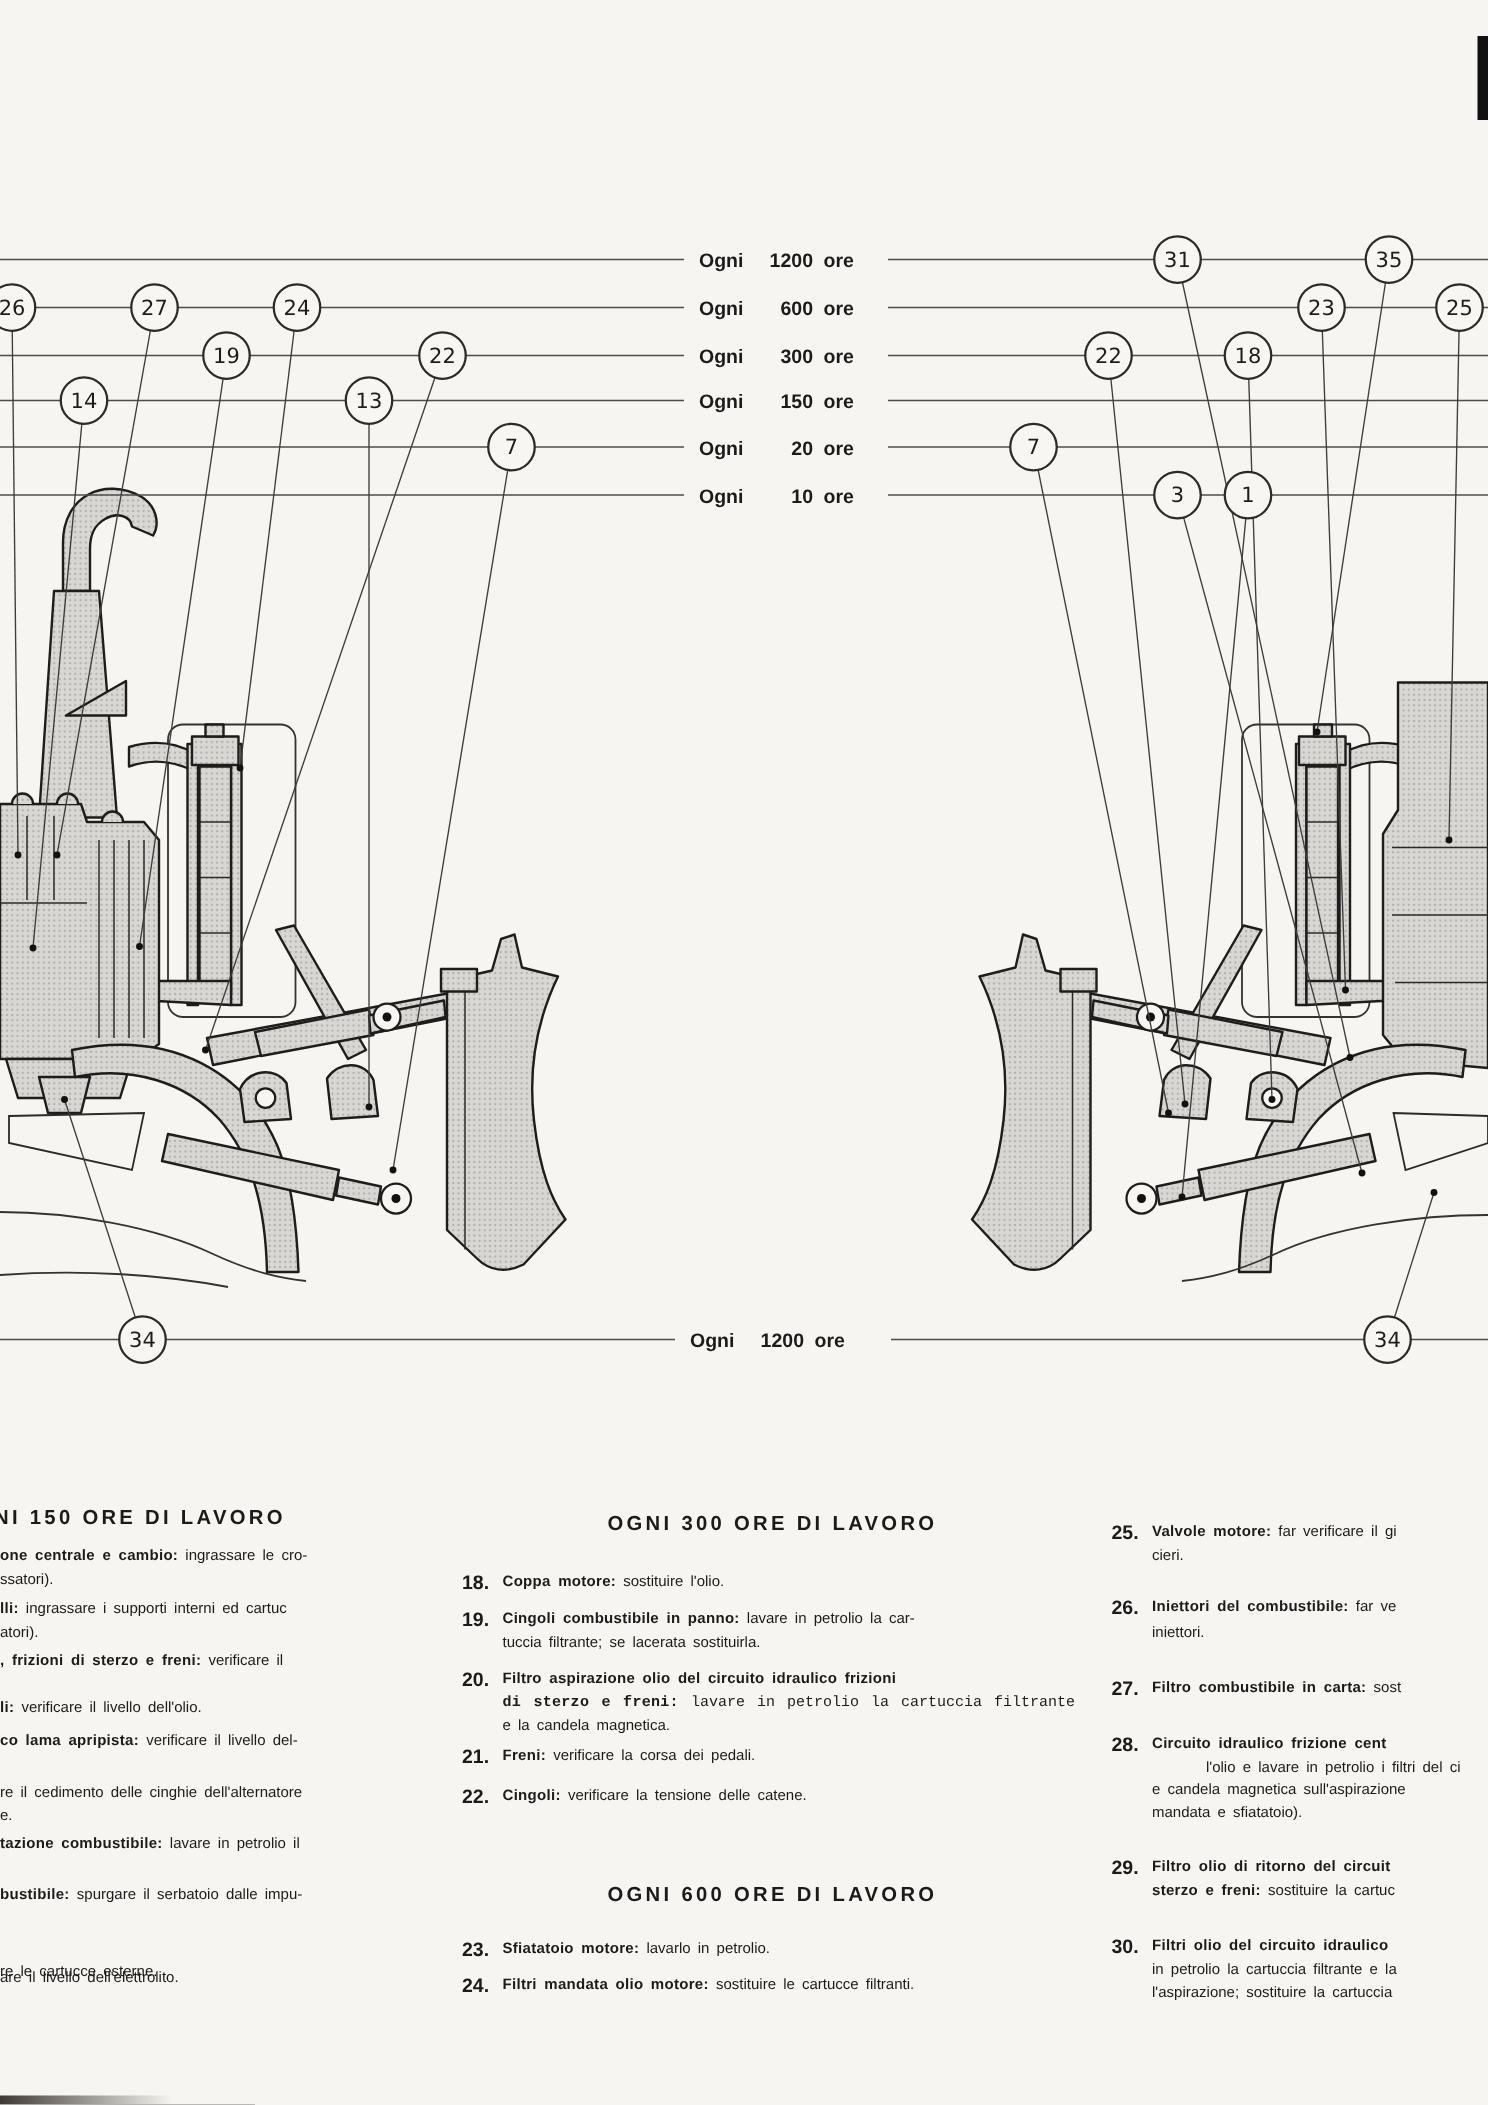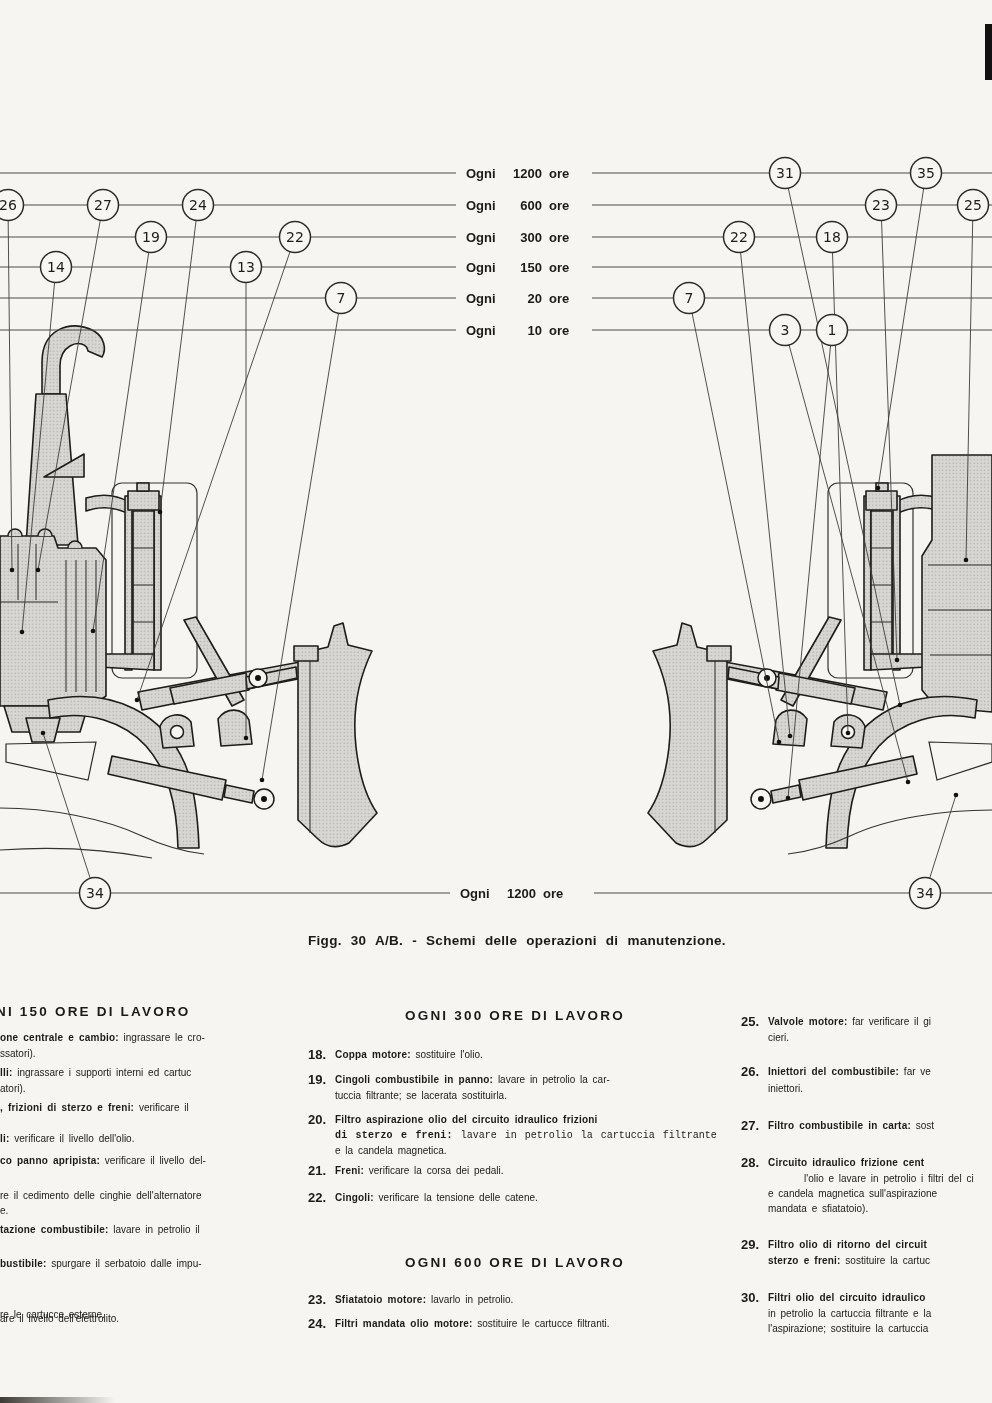--- a/index.html
+++ b/index.html
@@ -289,39 +289,38 @@
           <circle class="callout" cx="832" cy="330" r="15.5"></circle>
           <text class="callout-num" x="832" y="334.7">1</text>
         </g>
         <g>
           <circle class="callout" cx="925" cy="893" r="15.5"></circle>
           <text class="callout-num" x="925" y="897.7">34</text>
         </g>
       </g>
     </svg>
 
-  <div class="caption">Figg. 30 A/B. - Schemi delle operazioni di manutenzione.</div>
 
   <div class="bottom-smudge"></div>
 
 <div class="ivl" style="left: 466px; top: 164px;"><span class="pfx">Ogni</span><span class="hrs">1200</span><span class="sfx">ore</span></div>
     <div class="ivl" style="left: 466px; top: 196px;"><span class="pfx">Ogni</span><span class="hrs">600</span><span class="sfx">ore</span></div>
     <div class="ivl" style="left: 466px; top: 228px;"><span class="pfx">Ogni</span><span class="hrs">300</span><span class="sfx">ore</span></div>
     <div class="ivl" style="left: 466px; top: 258px;"><span class="pfx">Ogni</span><span class="hrs">150</span><span class="sfx">ore</span></div>
     <div class="ivl" style="left: 466px; top: 289px;"><span class="pfx">Ogni</span><span class="hrs">20</span><span class="sfx">ore</span></div>
     <div class="ivl" style="left: 466px; top: 321px;"><span class="pfx">Ogni</span><span class="hrs">10</span><span class="sfx">ore</span></div>
     <div class="ivl" style="left: 460px; top: 884px;"><span class="pfx">Ogni</span><span class="hrs">1200</span><span class="sfx">ore</span></div>
     <div class="colhead" style="left: -4px; top: 1004px;"><b>NI 150 ORE DI LAVORO</b></div>
     <div class="tline" style="left: 0px; top: 1030px;"><b>one centrale e cambio:</b><span> ingrassare le cro-</span></div>
     <div class="tline" style="left: 0px; top: 1046px;"><span>ssatori).</span></div>
     <div class="tline" style="left: 0px; top: 1065px;"><b>lli:</b><span> ingrassare i supporti interni ed cartuc</span></div>
     <div class="tline" style="left: 0px; top: 1081px;"><span>atori).</span></div>
     <div class="tline" style="left: 0px; top: 1100px;"><b>, frizioni di sterzo e freni:</b><span> verificare il</span></div>
     <div class="tline" style="left: 0px; top: 1131px;"><b>li:</b><span> verificare il livello dell'olio.</span></div>
-    <div class="tline" style="left: 0px; top: 1153px;"><b>co panno apripista:</b><span> verificare il livello del-</span></div>
+    <div class="tline" style="left: 0px; top: 1153px;"><b>co lama apripista:</b><span> verificare il livello del-</span></div>
     <div class="tline" style="left: 0px; top: 1188px;"><span>re il cedimento delle cinghie dell'alternatore</span></div>
     <div class="tline" style="left: 0px; top: 1203px;"><span>e.</span></div>
     <div class="tline" style="left: 0px; top: 1222px;"><b>tazione combustibile:</b><span> lavare in petrolio il</span></div>
     <div class="tline" style="left: 0px; top: 1256px;"><b>bustibile:</b><span> spurgare il serbatoio dalle impu-</span></div>
     <div class="tline" style="left: 0px; top: 1291px; margin-top: 16px;"><span>re le cartucce esterne.</span></div>
     <div class="tline" style="left: 0px; top: 1311px;"><span>are il livello dell'elettrolito.</span></div>
     <div class="colhead" style="left: 405px; top: 1008px;"><b>OGNI 300 ORE DI LAVORO</b></div>
     <div class="tnum" style="left: 308px; top: 1047px;">18.</div>
     <div class="tline" style="left: 335px; top: 1047px;"><b>Coppa motore:</b><span> sostituire l'olio.</span></div>
     <div class="tnum" style="left: 308px; top: 1072px;">19.</div>

